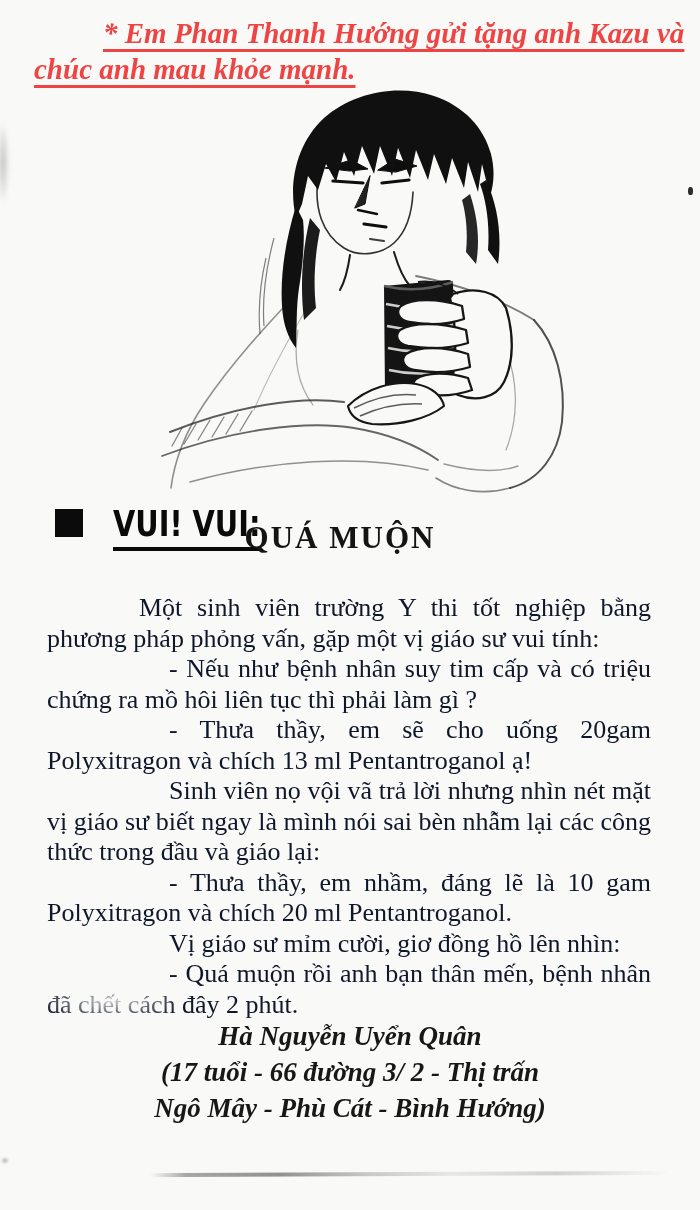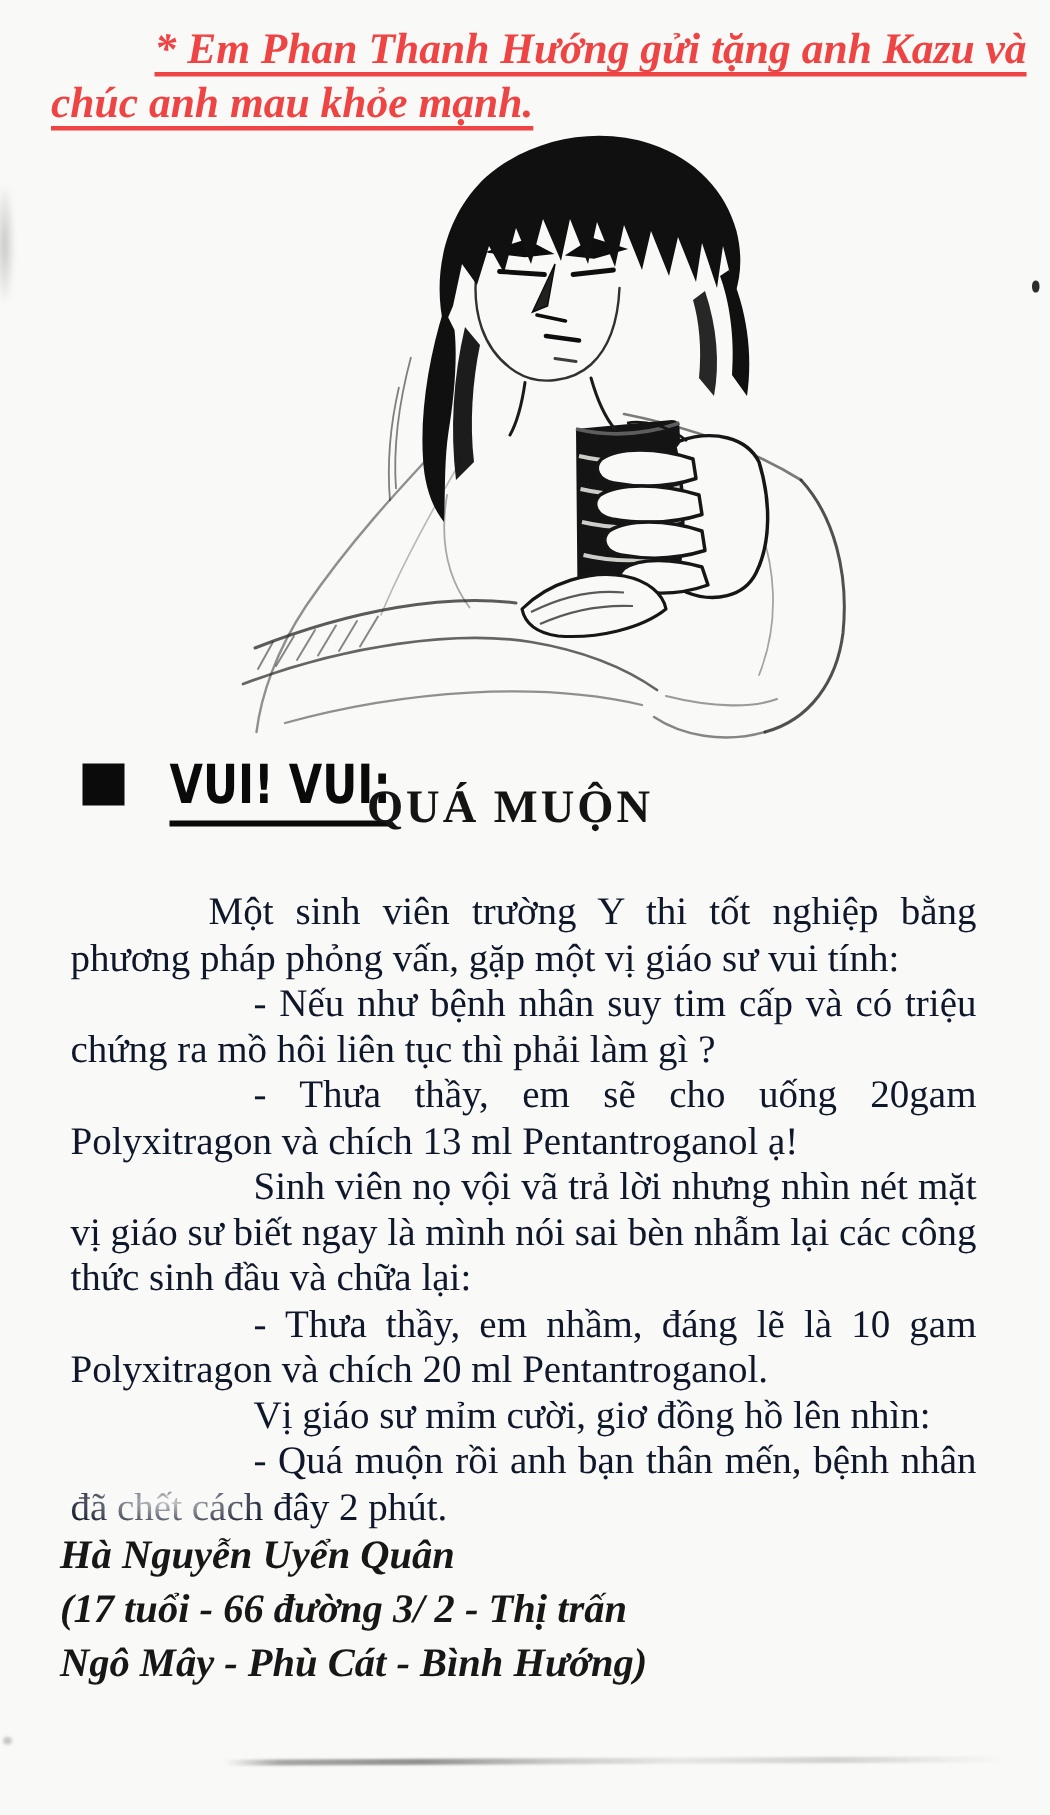--- a/index.html
+++ b/index.html
@@ -47,21 +47,21 @@
   
   .story{
     position:absolute;top:593px;left:47px;width:604px;
     font-size:26px;line-height:30.5px;text-align:justify;color:#0f172a;
   }
   .story p{margin:0;text-indent:122px;}
   .story p.first{text-indent:92px;}
 
   
   .author{
-    position:absolute;top:1018px;left:40px;width:620px;text-align:left;
+    position:absolute;top:1018px;left:40px;width:620px;text-align:center;
     font-style:italic;font-weight:bold;font-size:27px;line-height:36px;color:#171717;
   }
 
   
   .artifact{position:absolute;pointer-events:none;}
   .smudge-left{
     left:-5px;top:108px;width:16px;height:110px;
     background:radial-gradient(closest-side, rgba(105,105,105,.38), rgba(140,140,140,.15) 55%, transparent 75%);
     filter:blur(2px);
   }
@@ -175,21 +175,21 @@
     <div class="bullet-square"></div>
     <span class="header-label">VUI! VUI:</span>
   </div>
 
   <h1 class="title">QUÁ MUỘN</h1>
 
   <div class="story">
     <p class="first">Một sinh viên trường Y thi tốt nghiệp bằng phương pháp phỏng vấn, gặp một vị giáo sư vui tính:</p>
     <p>- Nếu như bệnh nhân suy tim cấp và có triệu chứng ra mồ hôi liên tục thì phải làm gì ?</p>
     <p>- Thưa thầy, em sẽ cho uống 20gam Polyxitragon và chích 13 ml Pentantroganol ạ!</p>
-    <p>Sinh viên nọ vội vã trả lời nhưng nhìn nét mặt vị giáo sư biết ngay là mình nói sai bèn nhẫm lại các công thức sinh đầu và chữa lại:</p>
+    <p>Sinh viên nọ vội vã trả lời nhưng nhìn nét mặt vị giáo sư biết ngay là mình nói sai bèn nhẫm lại các công thức trong đầu và giáo lại:</p>
     <p>- Thưa thầy, em nhầm, đáng lẽ là 10 gam Polyxitragon và chích 20 ml Pentantroganol.</p>
     <p>Vị giáo sư mỉm cười, giơ đồng hồ lên nhìn:</p>
     <p>- Quá muộn rồi anh bạn thân mến, bệnh nhân đã chết cách đây 2 phút.</p>
   </div>
 
   <div class="author">
     <div>Hà Nguyễn Uyển Quân</div>
     <div>(17 tuổi - 66 đường 3/ 2 - Thị trấn</div>
     <div>Ngô Mây - Phù Cát - Bình Hướng)</div>
   </div>

